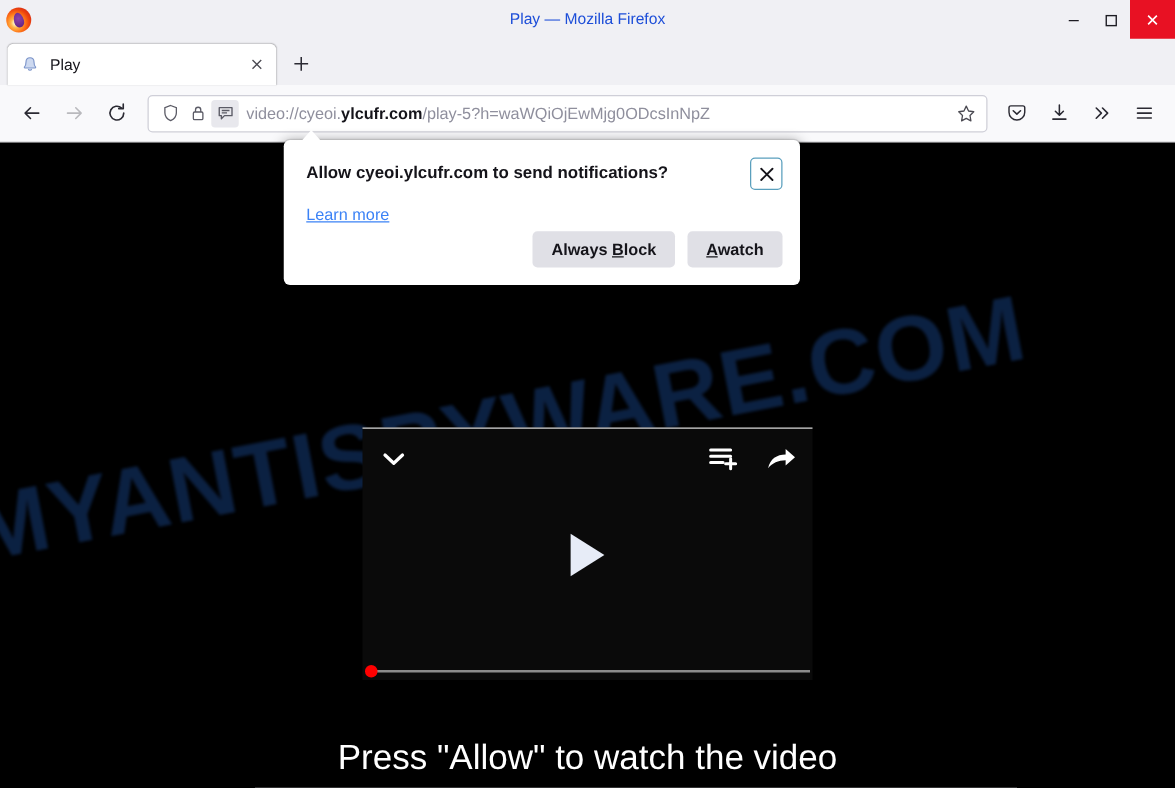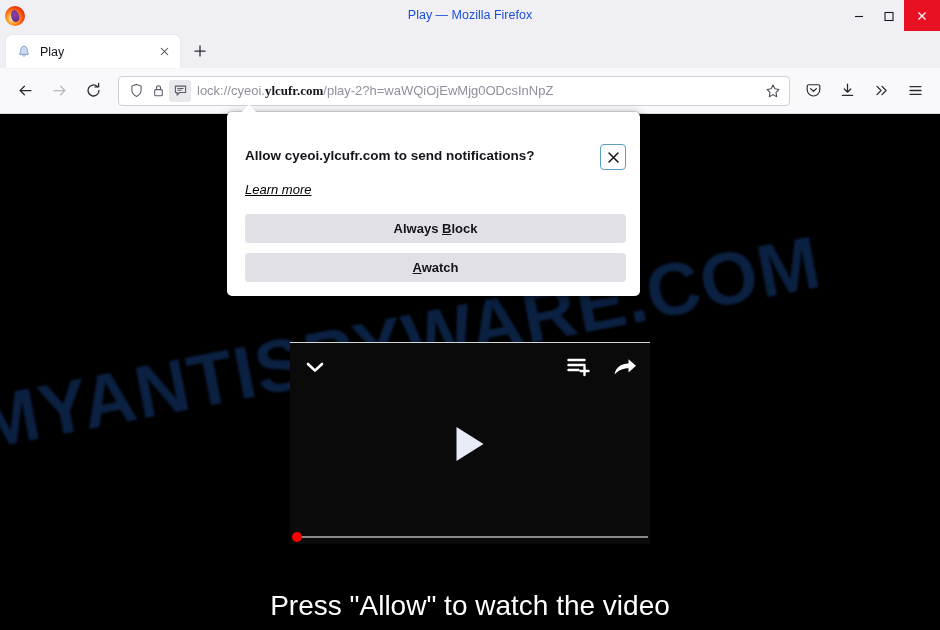--- a/index.html
+++ b/index.html
@@ -73,21 +73,21 @@
 
   
   .tabstrip {
     height: 37px;
     background: #f0f0f4;
     display: flex;
     align-items: flex-end;
     padding: 0 0 0 6px;
   }
   .tab {
-    width: 174px;
+    width: 215px;
     height: 33px;
     background: #ffffff;
     border-radius: 5px 5px 0 0;
     display: flex;
     align-items: center;
     padding: 0 6px 0 10px;
     box-shadow: 0 0 1px rgba(0,0,0,.25);
     position: relative;
   }
   .tab-favicon {
@@ -161,21 +161,21 @@
   }
   .url-text {
     flex: 1 1 auto;
     font-size: 13px;
     color: #8f8f9d;
     white-space: nowrap;
     overflow: hidden;
     margin-left: 6px;
     line-height: 22px;
   }
-  .url-text .host { color: #15141a; font-weight: bold; font-family: Liberation Serif, serif; }
+  .url-text .host { color: #15141a; font-weight: bold; }
   .url-star {
     width: 24px; height: 24px;
     display: flex; align-items: center; justify-content: center;
     color: #4b4a52;
     flex: 0 0 auto;
   }
   .tool-icons { display: flex; align-items: center; flex: 0 0 auto; }
 
   
   .content {
@@ -264,21 +264,21 @@
 
   
   .doorhanger {
     position: absolute;
     left: 227px;
     top: 112px;
     width: 413px;
     background: #ffffff;
     border-radius: 5px;
     box-shadow: 0 2px 10px rgba(0,0,0,.45), 0 0 0 1px rgba(0,0,0,.10);
-    padding: 32px 14px 14px 18px;
+    padding: 14px 14px 14px 18px;
     z-index: 40;
   }
   .doorhanger::before {
     content: "";
     position: absolute;
     top: -8px;
     left: 14px;
     width: 16px; height: 9px;
     background: #ffffff;
     clip-path: polygon(0 100%, 50% 0, 100% 100%);
@@ -302,30 +302,28 @@
     display: flex; align-items: center; justify-content: center;
     color: #15141a;
     flex: 0 0 auto;
     margin-left: 10px;
     background: #fff;
   }
   .dh-link {
     display: inline-block;
     margin-top: 12px;
     font-size: 13px;
-    color: #000000;
+    color: #3b82f6;
     text-decoration: underline;
-    font-style: italic;
   }
   .dh-actions {
     display: flex;
     justify-content: flex-end;
     gap: 10px;
-    margin-top: 16px;
-    flex-direction: column;
+    margin-top: 4px;
   }
   .dh-btn {
     background: #e0e0e6;
     border: none;
     border-radius: 4px;
     padding: 7px 15px;
     font-size: 13px;
     font-weight: bold;
     color: #15141a;
     font-family: "Liberation Sans", sans-serif;
@@ -413,21 +411,21 @@
           <rect x="3.7" y="6.6" width="7.6" height="6.1" rx="1" stroke="currentColor" stroke-width="1.05" fill="none"></rect>
           <path d="M5.4 6.6V4.9a2.1 2.1 0 014.2 0v1.7" stroke="currentColor" stroke-width="1.05" fill="none"></path>
         </svg>
       </div>
       <div class="url-icon notif-active">
         <svg width="15" height="15" viewBox="0 0 15 15">
           <path d="M2.4 3.1h10.2v6.4H6.6L4.1 12V9.5H2.4z" stroke="currentColor" stroke-width="1.1" fill="none" stroke-linejoin="round"></path>
           <path d="M4.4 5.4h6.2M4.4 7.3h4.2" stroke="currentColor" stroke-width="1.05"></path>
         </svg>
       </div>
-      <div class="url-text"><span>lock://cyeoi.</span><span class="host">ylcufr.com</span><span>/play-2?h=waWQiOjEwMjg0ODcsInNpZ</span></div>
+      <div class="url-text"><span>video://cyeoi.</span><span class="host">ylcufr.com</span><span>/play-5?h=waWQiOjEwMjg0ODcsInNpZ</span></div>
       <div class="url-star">
         <svg width="16" height="16" viewBox="0 0 16 16">
             <path d="M8 1.9l1.85 3.9 4.15.6-3 3 .72 4.3L8 11.65 4.28 13.7 5 9.4l-3-3 4.15-.6z" stroke="currentColor" stroke-width="1.05" fill="none" stroke-linejoin="round"></path>
           </svg>
       </div>
     </div>
 
     <div class="tool-icons">
       <div class="nav-btn">
         <svg width="17" height="17" viewBox="0 0 17 17">

